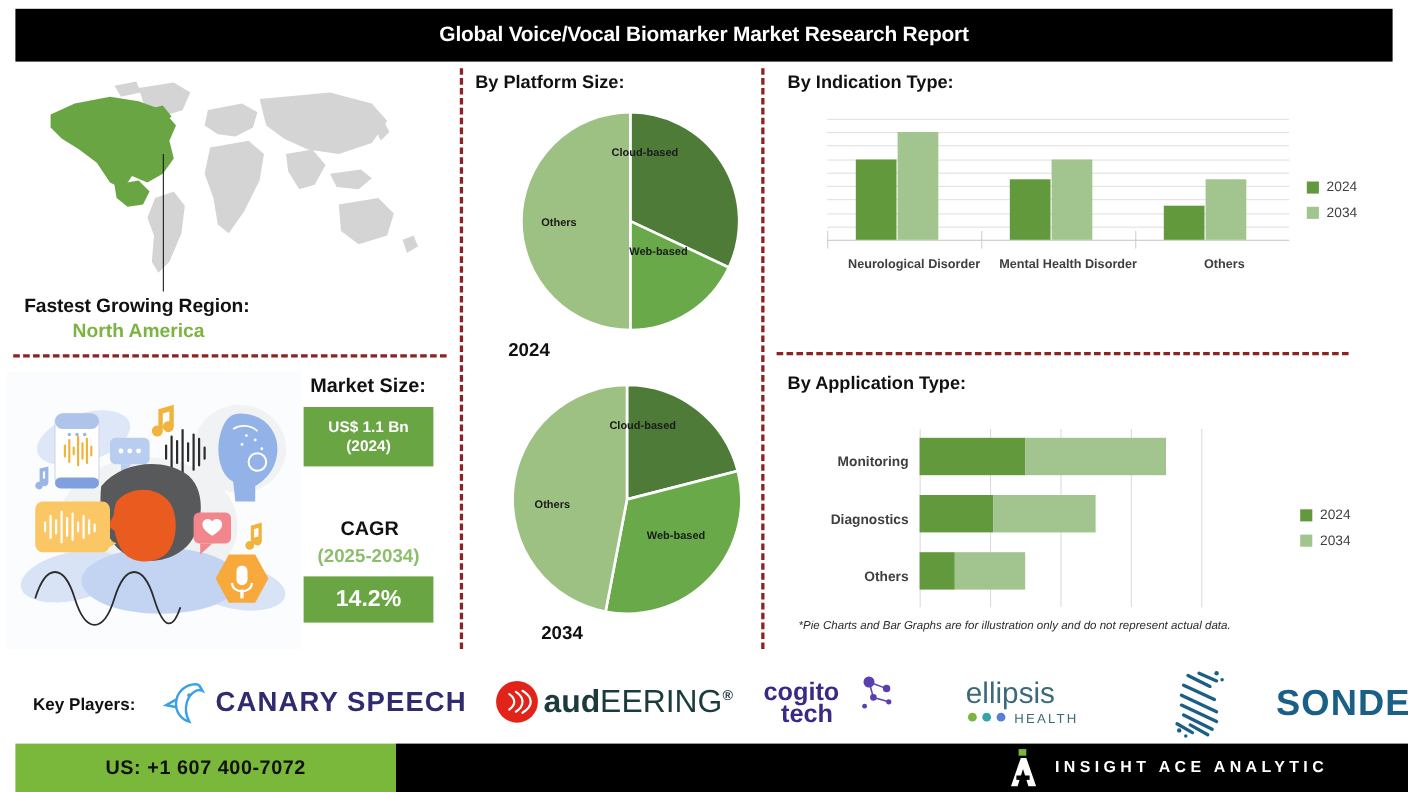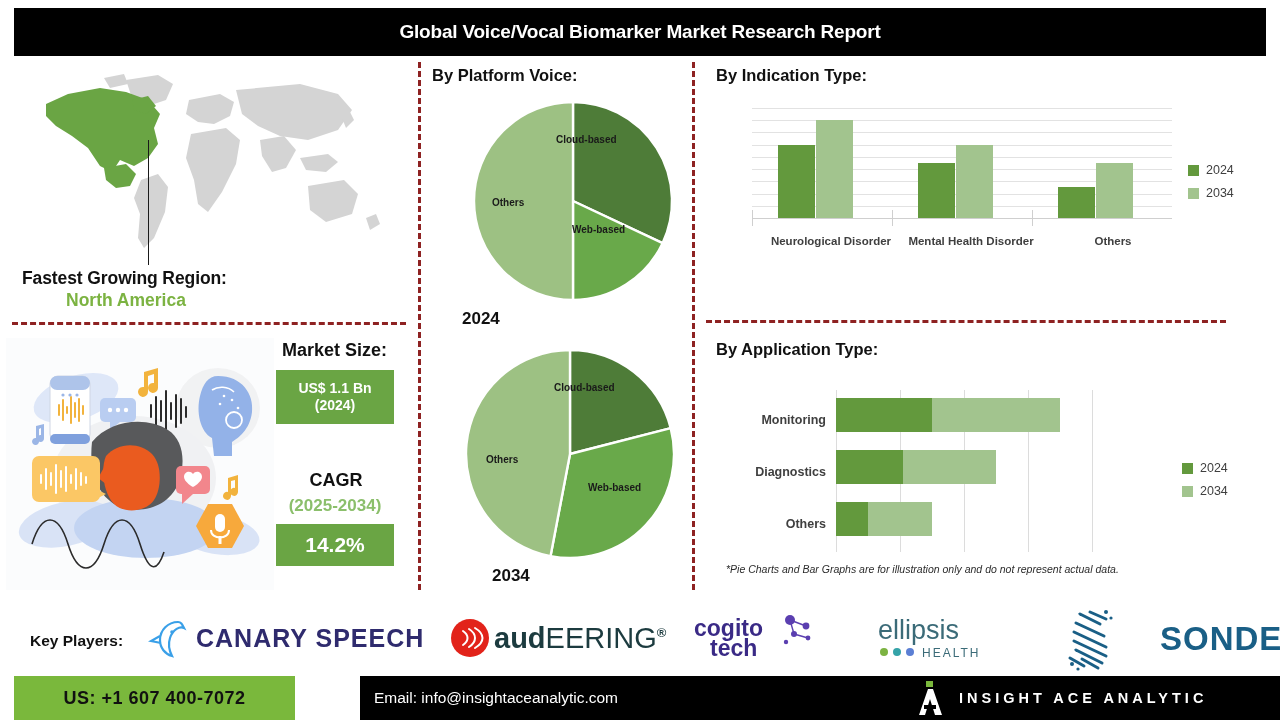--- a/index.html
+++ b/index.html
@@ -124,21 +124,21 @@
   #players-strip { position: absolute; left: 0; top: 596px; width: 1280px; height: 76px; background: #ffffff; }
   #players-label {
     position: absolute; left: 30px; top: 632px; font-size: 15.5px;
     font-weight: bold; color: #111;
   }
   .logo { position: absolute; display: flex; align-items: center; }
   .logo-text { font-weight: bold; letter-spacing: 1px; }
 
   
   #footer-green {
-    position: absolute; left: 14px; top: 676px; width: 281px; height: 44px;
+    position: absolute; left: 14px; top: 676px; width: 346px; height: 44px;
     background: #7ab83c; display: flex; align-items: center; justify-content: center;
   }
   #footer-phone { font-size: 18px; font-weight: bold; color: #111; letter-spacing: 0.5px; }
   #footer-black {
     position: absolute; left: 360px; top: 676px; width: 920px; height: 44px;
     background: #000000; display: flex; align-items: center;
   }
   #footer-email { color: #ffffff; font-size: 15.5px; margin-left: 14px; }
   #brand-wrap { position: absolute; left: 555px; top: 0; height: 44px; display: flex; align-items: center; gap: 14px; }
   #brand-name { color: #ffffff; font-size: 14.5px; font-weight: bold; letter-spacing: 4px; }
@@ -313,21 +313,21 @@
 <div class="green-chip" id="chip-market">
   <span>US$ 1.1 Bn</span>
   <span>(2024)</span>
 </div>
 <div id="cagr-label">CAGR</div>
 <div id="cagr-years">(2025-2034)</div>
 <div class="green-chip" id="chip-cagr">
   <span>14.2%</span>
 </div>
 
-<div class="section-title" id="pie1-title">By Platform Voice:</div>
+<div class="section-title" id="pie1-title">By Platform Size:</div>
 
 <svg class="pie-svg" style="left:470px; top:98px;" width="206" height="206" viewBox="0 0 206 206">
   <g id="pie2024-slices">
       <path d="M 103 103 L 103 4 A 99 99 0 0 1 192.57787819413593 145.1521498649422 Z" fill="#4e7c38" stroke="#ffffff" stroke-width="2.4"></path>
       <path d="M 103 103 L 192.57787819413593 145.1521498649422 A 99 99 0 0 1 103 202 Z" fill="#69a94a" stroke="#ffffff" stroke-width="2.4"></path>
       <path d="M 103 103 L 103 202 A 99 99 0 0 1 102.99999999999999 4 Z" fill="#9dc183" stroke="#ffffff" stroke-width="2.4"></path>
     </g>
 </svg>
 <div class="pie-lab" style="left:556px; top:134px;">Cloud-based</div>
 <div class="pie-lab" style="left:572px; top:224px;">Web-based</div>
@@ -496,21 +496,20 @@
         <circle cx="12" cy="63" r="1.6"></circle>
     </g>
   </svg>
   <span class="logo-text" style="color:#1a5f86; font-size:33px; letter-spacing:1px; margin-left:2px;">SONDE</span>
 </div>
 
 <div id="footer-green">
   <span id="footer-phone">US: +1 607 400-7072</span>
 </div>
 <div id="footer-black">
-  <span id="footer-email">Email: info@insightaceanalytic.com</span>
   <div id="brand-wrap">
     <svg width="30" height="34" viewBox="0 0 30 34">
       <rect x="11" y="0" width="7" height="6" fill="#7ab83c"></rect>
       <path d="M4 34 L13 8 L18 8 L27 34 L20 34 L15 18 L10 34 Z" fill="#ffffff"></path>
       <rect x="9" y="24" width="12" height="4" fill="#000000"></rect>
     </svg>
     <span id="brand-name">INSIGHT ACE ANALYTIC</span>
   </div>
 </div>
 

